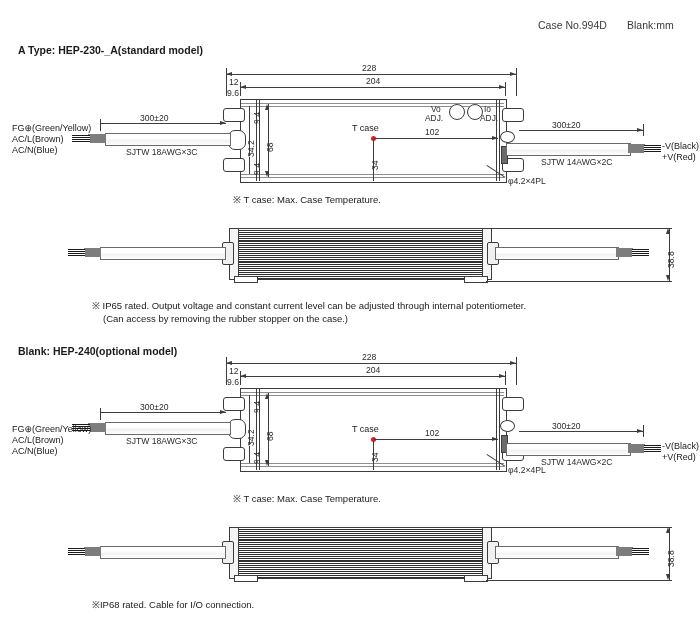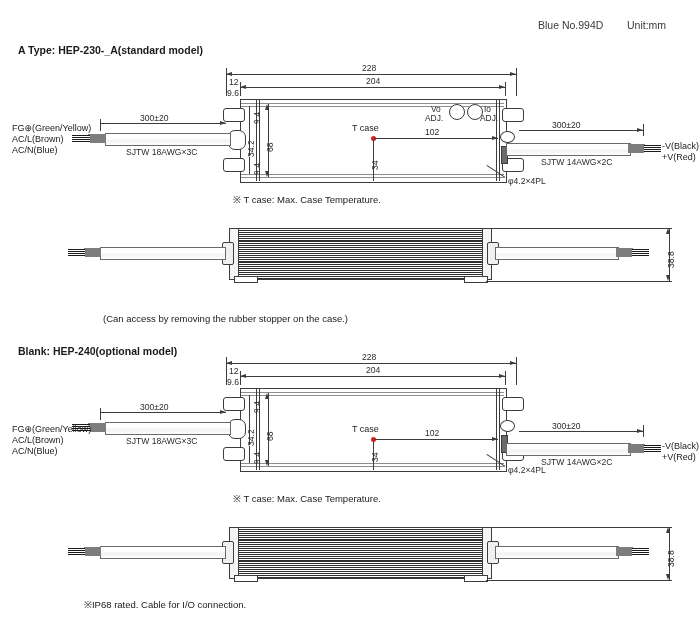--- a/index.html
+++ b/index.html
@@ -62,22 +62,22 @@
 
   .brk{position:absolute;border:1px solid #3c3c3c;background:#fff;border-radius:3px;}
   .ohole{position:absolute;border:1px solid #3c3c3c;border-radius:50%;background:#fff;}
   .sholeblk{position:absolute;border:1px solid #3c3c3c;background:#6b6b6b;}
 </style>
 </head>
 <body>
 
 <div class="page">
 
-  <div class="caseno">Blue No.994D</div>
-  <div class="unit">Unit:mm</div>
+  <div class="caseno">Case No.994D</div>
+  <div class="unit">Blank:mm</div>
 
   <div class="sectitle" style="left:18px;top:44px;">A Type: HEP-230-_A(standard model)</div>
 
   <div class="ln vl" style="left:226px;top:68px;height:28px;"></div>
   <div class="ln vl" style="left:516px;top:68px;height:28px;"></div>
   <div class="ln hl" style="left:226px;top:74px;width:290px;"></div>
   <div class="ar ar-l" style="left:226px;top:71.5px;"></div>
   <div class="ar ar-r" style="left:510px;top:71.5px;"></div>
   <div class="dim" style="left:362px;top:63px;">228</div>
 
@@ -178,20 +178,21 @@
   <div class="wire" style="left:495px;top:247px;width:122px;height:11px;"></div>
   <div class="wtip" style="left:616px;top:248px;width:17px;height:9px;"></div>
   <div class="wstrip" style="left:632px;top:248.5px;width:17px;height:8px;"></div>
   <div class="ln vl" style="left:669px;top:228px;height:53px;"></div>
   <div class="ar ar-u" style="left:666.4px;top:228px;"></div>
   <div class="ar ar-d" style="left:666.4px;top:275px;"></div>
   <div class="ln hl" style="left:486px;top:228px;width:186px;"></div>
   <div class="ln hl" style="left:486px;top:281px;width:186px;"></div>
   <div class="dimv" style="left:666px;top:268px;">38.8</div>
 
+  <div class="note" style="left:92px;top:299px;">※ IP65 rated. Output voltage and constant current level can be adjusted through internal potentiometer.</div>
   <div class="note" style="left:103px;top:313px;text-align:right;">(Can access by removing the rubber stopper on the case.)</div>
 
   <div class="sectitle" style="left:18px;top:345px;">Blank: HEP-240(optional model)</div>
 
   <div class="ln vl" style="left:226px;top:357px;height:28px;"></div>
   <div class="ln vl" style="left:516px;top:357px;height:28px;"></div>
   <div class="ln hl" style="left:226px;top:363px;width:290px;"></div>
   <div class="ar ar-l" style="left:226px;top:360.5px;"></div>
   <div class="ar ar-r" style="left:510px;top:360.5px;"></div>
   <div class="dim" style="left:362px;top:352px;">228</div>
@@ -284,15 +285,15 @@
   <div class="wire" style="left:495px;top:546px;width:122px;height:11px;"></div>
   <div class="wtip" style="left:616px;top:547px;width:17px;height:9px;"></div>
   <div class="wstrip" style="left:632px;top:547.5px;width:17px;height:8px;"></div>
   <div class="ln vl" style="left:669px;top:527px;height:53px;"></div>
   <div class="ar ar-u" style="left:666.4px;top:527px;"></div>
   <div class="ar ar-d" style="left:666.4px;top:574px;"></div>
   <div class="ln hl" style="left:486px;top:527px;width:186px;"></div>
   <div class="ln hl" style="left:486px;top:580px;width:186px;"></div>
   <div class="dimv" style="left:666px;top:567px;">38.8</div>
 
-  <div class="note" style="left:84px;top:598px;">※IP68 rated. Cable for I/O connection.</div>
+  <div class="note" style="left:92px;top:598px;">※IP68 rated. Cable for I/O connection.</div>
 
 </div>
 
 </body></html>

